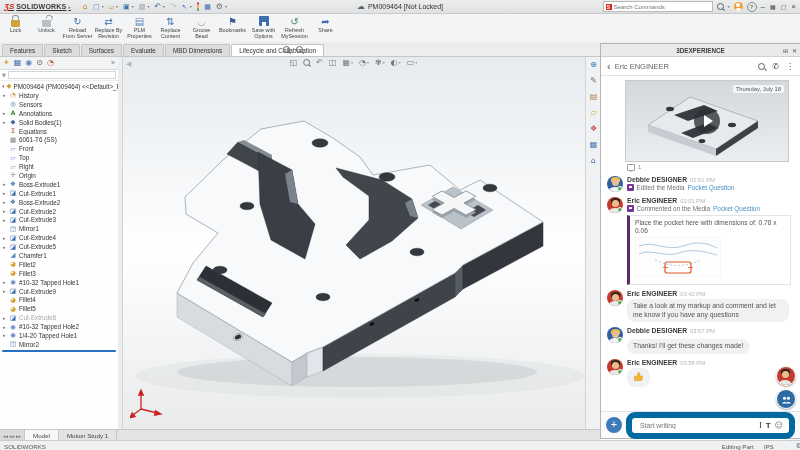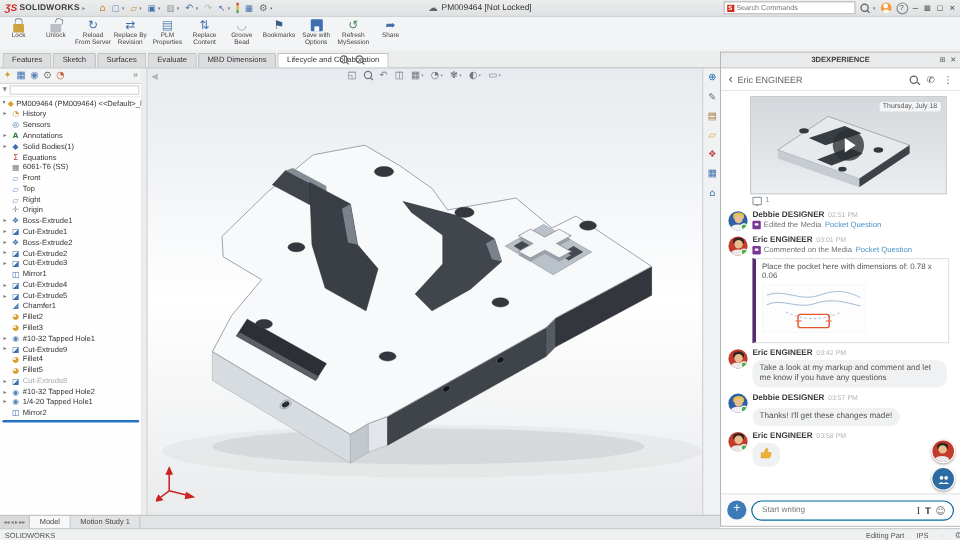--- a/index.html
+++ b/index.html
@@ -2,21 +2,21 @@
 <html><head>
 <meta charset="utf-8">
 <style>
   html,body{margin:0;padding:0;background:#888;}
   #app{position:relative;width:800px;height:450px;overflow:hidden;background:#fff;
        font-family:"Liberation Sans","DejaVu Sans",sans-serif;color:#333;-webkit-font-smoothing:antialiased;}
   .nosel{user-select:none;}
   
   .titlebar{position:absolute;left:0;top:0;width:800px;height:13px;background:linear-gradient(#eceded,#dfe1e3);
             border-bottom:1px solid #c9cacc;display:flex;align-items:center;font-size:7px;z-index:30;}
-  .brand{display:flex;align-items:center;gap:2px;padding:0 4px;}
+  .brand{display:flex;align-items:center;gap:2px;padding:0 4px;text-decoration:underline;}
   .brand .logo3s{color:#d6281c;font-weight:bold;font-style:italic;font-size:8px;}
   .brand .bname{font-weight:bold;color:#3c3c3c;font-size:7px;letter-spacing:.2px;}
   .qa{display:flex;align-items:center;gap:5px;margin-left:8px;}
   .qa .qi{font-size:8px;line-height:10px;}
   .qa .dd{font-size:4px;color:#777;margin-left:-3px;}
   .tl-dots{display:inline-flex;flex-direction:column;gap:.5px;}
   .tl-dots i{width:2.5px;height:2.5px;border-radius:50%;display:block;}
   .doc-title{position:absolute;left:50%;transform:translateX(-50%);display:flex;align-items:center;gap:3px;
              font-size:7px;color:#333;}
   .doc-title .cloud{color:#5f6468;font-size:8px;}
@@ -164,21 +164,21 @@
   .quote .qtext{font-size:6.6px;color:#555;line-height:8px;}
   .bubble{display:inline-block;background:#f0f1f2;border-radius:8px;padding:3px 6px;font-size:6.8px;color:#555;
           line-height:8.5px;margin-top:2px;max-width:150px;}
   .floatstack{position:absolute;right:4px;bottom:2px;display:flex;flex-direction:column;gap:3px;align-items:center;}
   .fav{box-shadow:0 1px 2px rgba(0,0,0,.35);border:1px solid #fff;}
   .groupbtn{width:18px;height:18px;border-radius:50%;background:#2d6ca3;display:flex;align-items:center;justify-content:center;
             box-shadow:0 1px 2px rgba(0,0,0,.35);border:1px solid #fff;}
   .inputbar{height:26px;border-top:1px solid #e2e3e4;background:#fbfbfc;display:flex;align-items:center;gap:4px;padding:0 5px;}
   .plusbtn{width:16px;height:16px;border-radius:50%;background:#3d7ab8;color:#fff;font-size:11px;line-height:15px;
            text-align:center;flex-shrink:0;}
-  .pill{flex:1;height:15px;border:1px solid #0369a1;border-radius:9px;background:#fff;display:flex;align-items:center;
+  .pill{flex:1;height:15px;border:6px solid #0369a1;border-radius:9px;background:#fff;display:flex;align-items:center;
         gap:4px;padding:0 6px;}
   .pill input{flex:1;border:none;outline:none;font-size:6.8px;color:#555;background:transparent;min-width:0;
               font-family:"Liberation Sans","DejaVu Sans",sans-serif;}
   .pill .cursorI{font-family:"Liberation Serif","DejaVu Serif",serif;font-size:8.5px;color:#333;}
   .pill .fmtT{font-size:8px;color:#333;font-weight:bold;}
   .pill .smiley{font-size:8px;color:#666;}
   
   .modeltabs{position:absolute;left:0;top:429px;width:600px;height:11px;background:#e2e3e4;border-top:1px solid #c6c7c9;
              display:flex;align-items:stretch;font-size:6.2px;z-index:6;}
   .mt-nav{display:flex;align-items:center;gap:1px;padding:0 3px;color:#777;font-size:5px;background:#d8d9da;border-right:1px solid #c6c7c9;}

